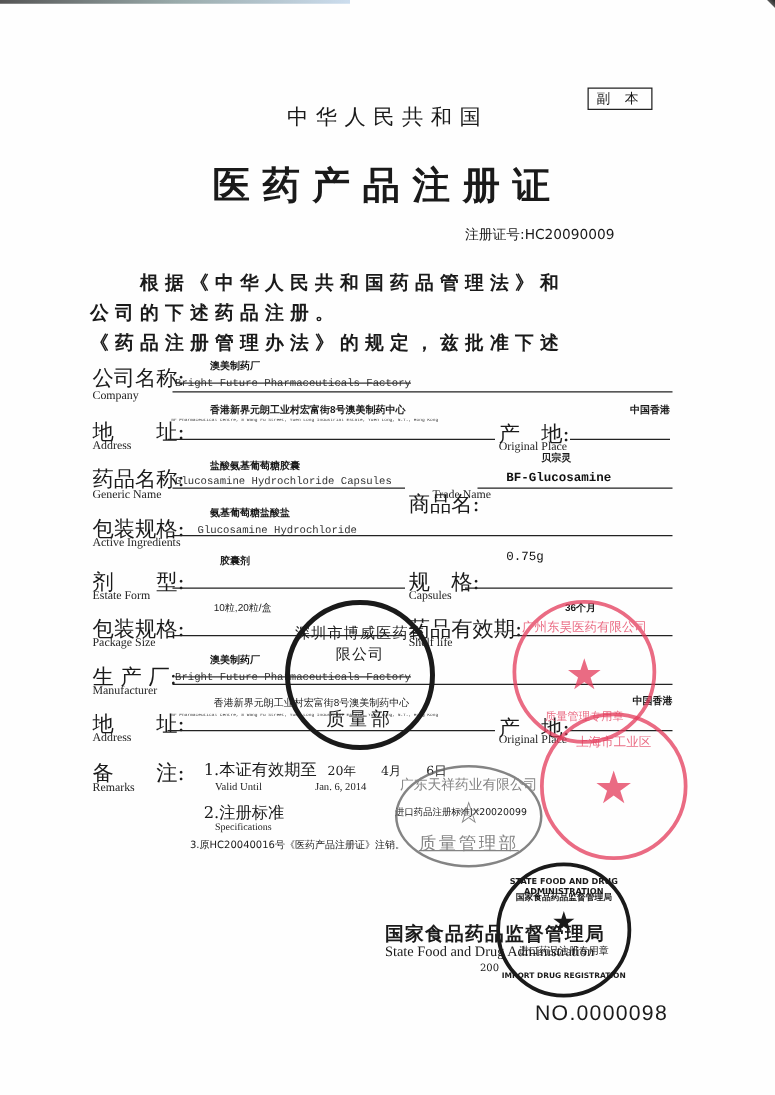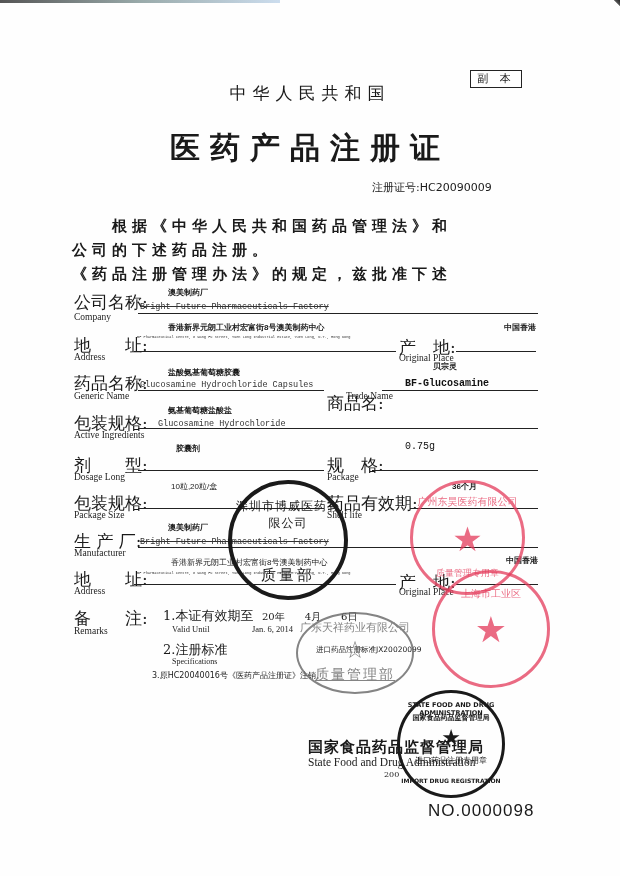--- a/index.html
+++ b/index.html
@@ -13,21 +13,21 @@
   .regno{left:372px;top:180px;font-size:11px;font-family:"DejaVu Sans",sans-serif;}
   .para{left:72px;top:214px;width:460px;font-size:15px;font-weight:bold;letter-spacing:5px;line-height:24px;font-family:"DejaVu Sans",sans-serif;}
   .label-cn{font-size:17px;font-family:"DejaVu Serif",serif;letter-spacing:0px;}
   .label-en{font-size:9.5px;font-family:"Liberation Serif",serif;color:#222;}
   .val-small{font-size:8px;font-family:Liberation Sans, sans-serif;font-weight:bold;margin-left:28px;}
   .val-en{font-size:8.5px;font-family:"Liberation Mono",monospace;color:#333;}
   .line{height:1px;background:#222;}
   .stamp{border-radius:50%;box-sizing:border-box;}
   .stamp-black{border:4px solid #1a1a1a;color:#1a1a1a;}
   .stamp-red{border:3px solid #e43a5a;color:#e43a5a;opacity:.75;}
-  .stamp-grey{border:2.5px solid #666;color:#666;opacity:.8;}
+  .stamp-grey{border:2.5px solid #666;color:#666;opacity:.8;margin-left:20px;}
   .stamp-text{position:absolute;width:100%;text-align:center;font-family:"DejaVu Sans",sans-serif;}
   .star{position:absolute;width:100%;text-align:center;}
   .agency-cn{left:308px;top:738px;font-size:15px;font-weight:bold;font-family:"DejaVu Sans",sans-serif;letter-spacing:1px;}
   .agency-en{left:308px;top:756px;font-size:11.5px;font-family:"Liberation Serif",serif;}
   .serial{left:428px;top:801px;font-size:17px;font-family:"Liberation Sans",sans-serif;letter-spacing:1px;}
 </style>
 </head>
 <body>
 
 <div class="abs topbar"></div>
@@ -75,24 +75,24 @@
 
 <div class="abs val-small" style="left:140px;top:405px;">氨基葡萄糖盐酸盐</div>
 <div class="abs label-cn" style="left:74px;top:412px;">包装规格:</div>
 <div class="abs label-en" style="left:74px;top:430px;">Active Ingredients</div>
 <div class="abs val-en" style="left:158px;top:419px;">Glucosamine Hydrochloride</div>
 <div class="abs line" style="left:138px;top:428px;width:400px;"></div>
 
 <div class="abs val-small" style="left:148px;top:443px;">胶囊剂</div>
 <div class="abs val-en" style="left:405px;top:441px;font-size:10px;color:#111;">0.75g</div>
 <div class="abs label-cn" style="left:74px;top:454px;">剂　　型:</div>
-<div class="abs label-en" style="left:74px;top:472px;">Dosage Long</div>
+<div class="abs label-en" style="left:74px;top:472px;">Estate Form</div>
 <div class="abs line" style="left:138px;top:470px;width:186px;"></div>
 <div class="abs label-cn" style="left:327px;top:454px;">规　格:</div>
-<div class="abs label-en" style="left:327px;top:472px;">Package</div>
+<div class="abs label-en" style="left:327px;top:472px;">Capsules</div>
 <div class="abs line" style="left:372px;top:470px;width:166px;"></div>
 
 <div class="abs val-small" style="left:143px;top:481px;font-weight:normal;">10粒,20粒/盒</div>
 <div class="abs val-small" style="left:424px;top:481px;">36个月</div>
 <div class="abs label-cn" style="left:74px;top:492px;">包装规格:</div>
 <div class="abs label-en" style="left:74px;top:510px;">Package Size</div>
 <div class="abs line" style="left:138px;top:508px;width:186px;"></div>
 <div class="abs label-cn" style="left:327px;top:492px;">药品有效期:</div>
 <div class="abs label-en" style="left:327px;top:510px;">Shelf life</div>
 <div class="abs line" style="left:410px;top:508px;width:128px;"></div>

